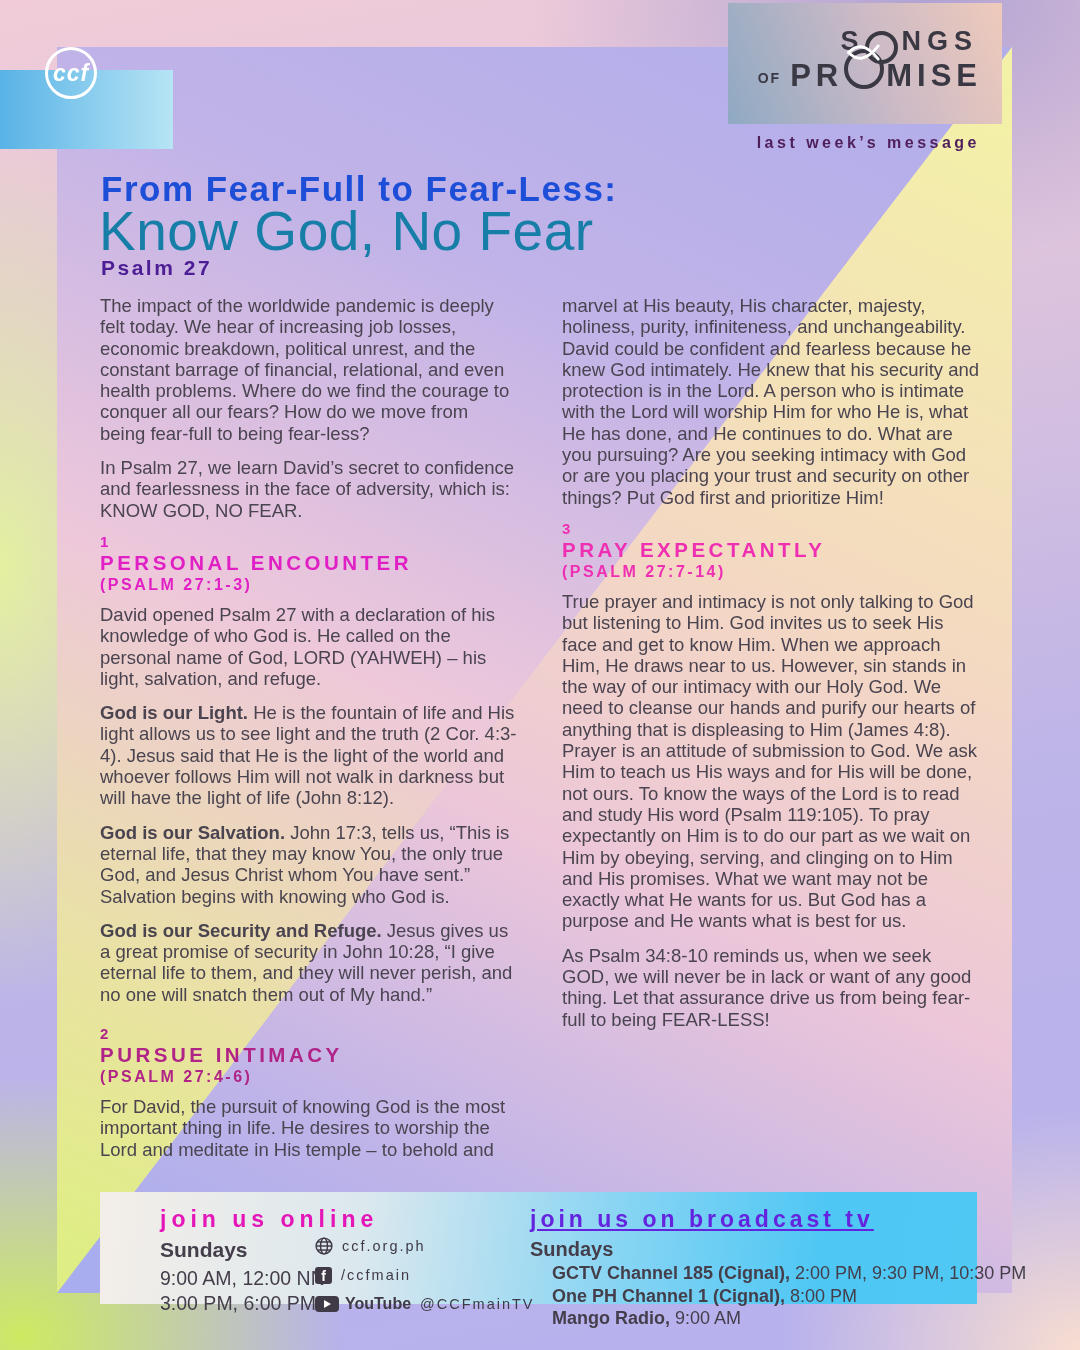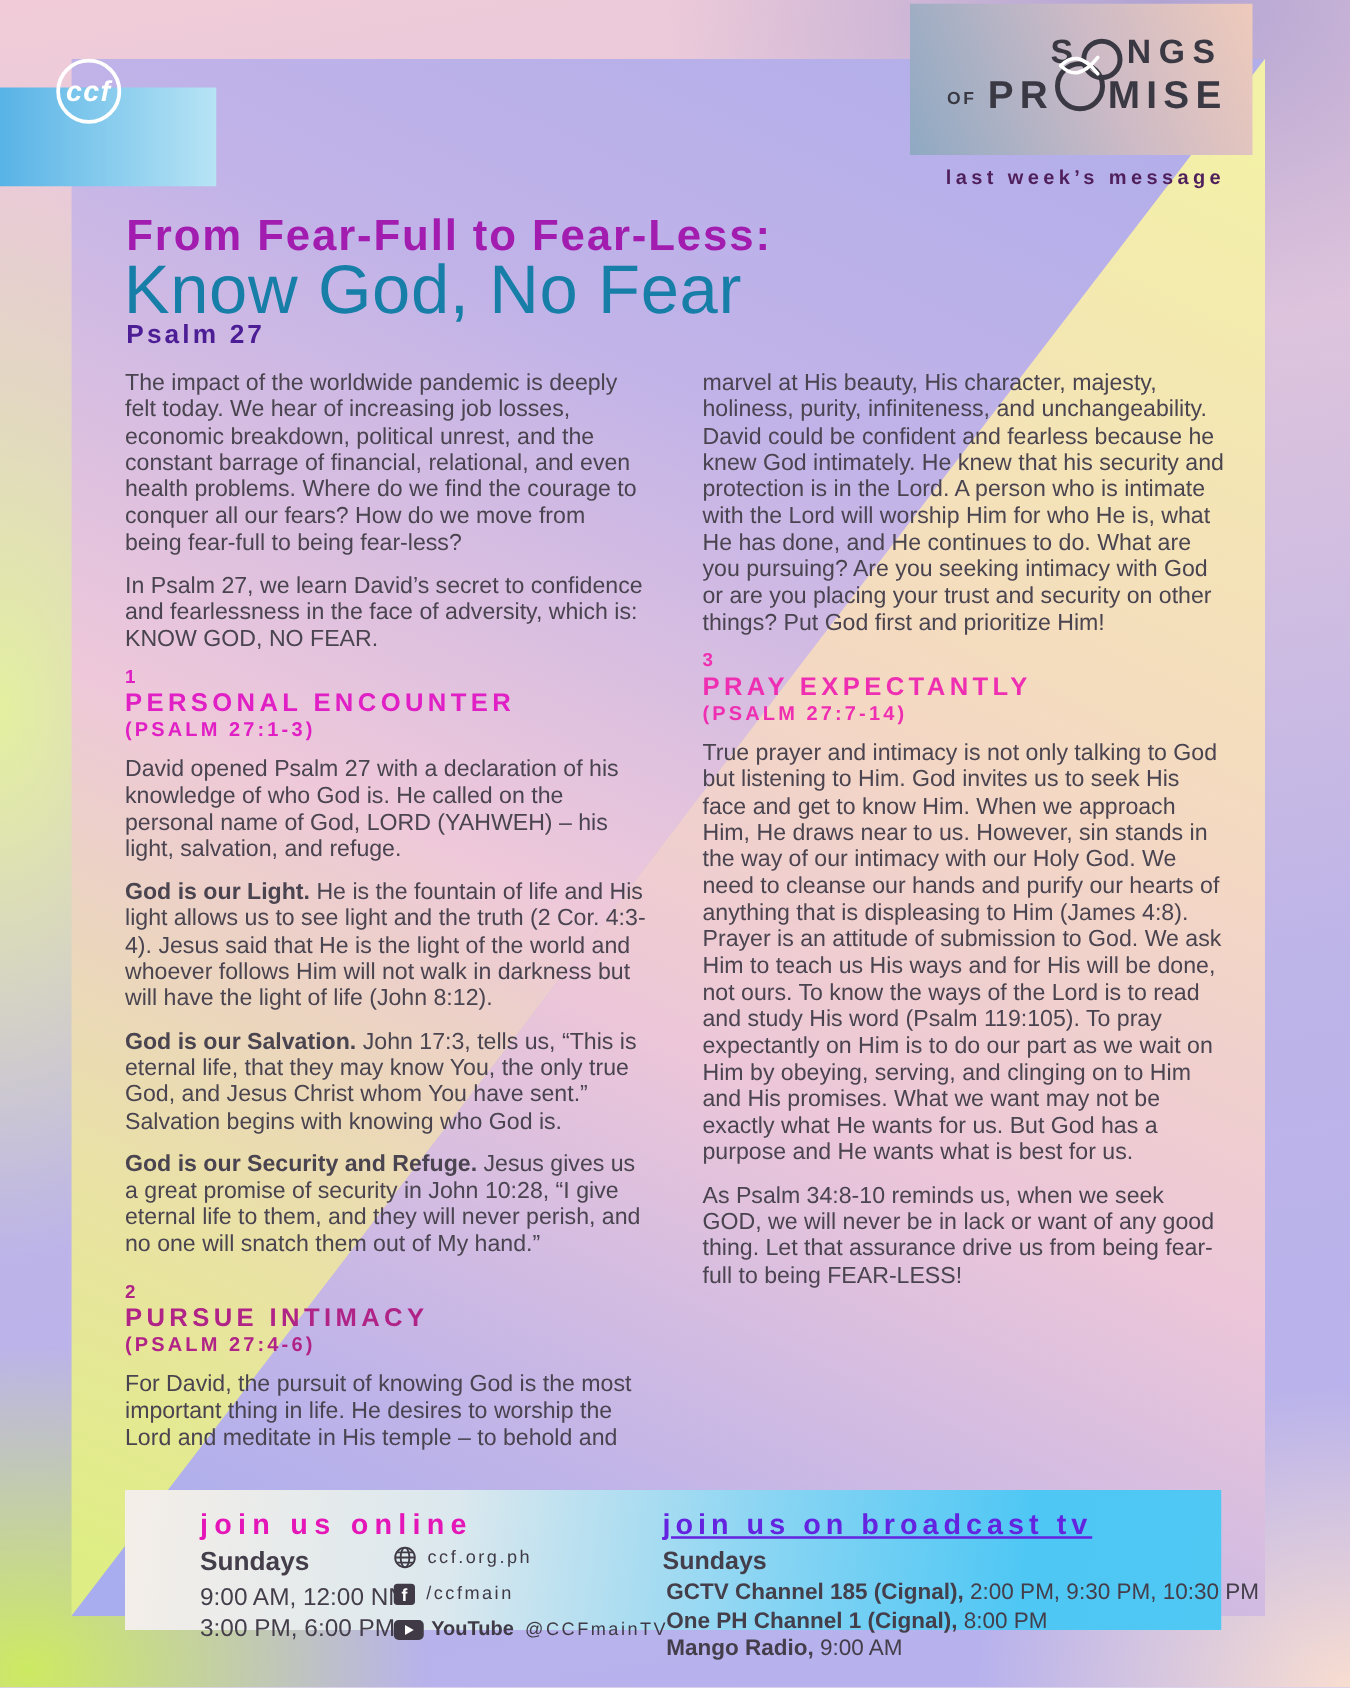--- a/index.html
+++ b/index.html
@@ -34,21 +34,21 @@
   .sor2{right:20px;top:55px;font-size:31px;letter-spacing:5px;}
   .o-circle{display:inline-block;border:4px solid #3a3943;border-radius:50%;box-sizing:border-box;}
   .o1{width:33px;height:33px;margin:12px 3px 0 1px;}
   .o2{width:40px;height:40px;margin:-14px 2px 0 1px;position:relative;}
   .of{font-size:14px;letter-spacing:2px;margin-right:9px;margin-top:4px;}
   .fish{position:absolute;left:50%;top:-10px;transform:translateX(-50%);}
   .tagline{position:absolute;left:600px;top:134px;width:380px;text-align:right;
     font-size:16px;font-weight:bold;letter-spacing:3.5px;color:#4f1f5c;white-space:nowrap;}
   
   .kicker{position:absolute;left:101px;top:169px;font-size:35px;font-weight:bold;
-    letter-spacing:1.5px;color:#a21caf;white-space:nowrap;}
+    letter-spacing:1.5px;color:#1d4ed8;white-space:nowrap;}
   .title{position:absolute;left:99px;top:199px;font-size:55px;font-weight:normal;
     letter-spacing:0.5px;color:#177ea8;white-space:nowrap;text-align:center;}
   .subtitle{position:absolute;left:101px;top:256px;font-size:21px;font-weight:bold;
     letter-spacing:2.5px;color:#4c1d95;white-space:nowrap;}
   
   .col{position:absolute;top:295px;width:418px;font-size:18.5px;line-height:21.3px;color:#4a4450;}
   .col-left{left:100px;}
   .col-right{left:562px;}
   .col p{margin:0 0 13px 0;}
   .sec{margin:0 0 9px 0;}
@@ -72,21 +72,21 @@
   .link-label{font-size:14.5px;letter-spacing:2px;color:#3f3a46;}
   .fb-badge{width:17px;height:17px;background:#3f3a46;border-radius:3px;color:#fff;
     font-weight:bold;font-size:14px;display:flex;align-items:flex-end;justify-content:center;line-height:15px;}
   .yt-badge{width:24px;height:16px;background:#3f3a46;border-radius:4px;display:flex;
     align-items:center;justify-content:center;}
   .yt-tri{width:0;height:0;border-left:7px solid #ffffff;border-top:4.5px solid transparent;
     border-bottom:4.5px solid transparent;}
   .yt-word{font-size:16px;font-weight:bold;color:#3f3a46;margin-left:-3px;}
   .bc-h{left:430px;top:14px;font-size:23px;font-weight:bold;letter-spacing:4px;color:#6423de;text-decoration:underline;}
   .bc-sun{left:430px;top:46px;font-size:20px;font-weight:bold;}
-  .bc-lines{left:433px;top:70px;font-size:18px;line-height:22.5px;}
+  .bc-lines{left:452px;top:70px;font-size:18px;line-height:22.5px;}
   svg{display:block;}
 </style>
 </head>
 <body>
 
 <div class="canvas">
   <div class="bg-outer"></div>
 
   <div class="panel">
     <div class="tri tri-upper"></div>

